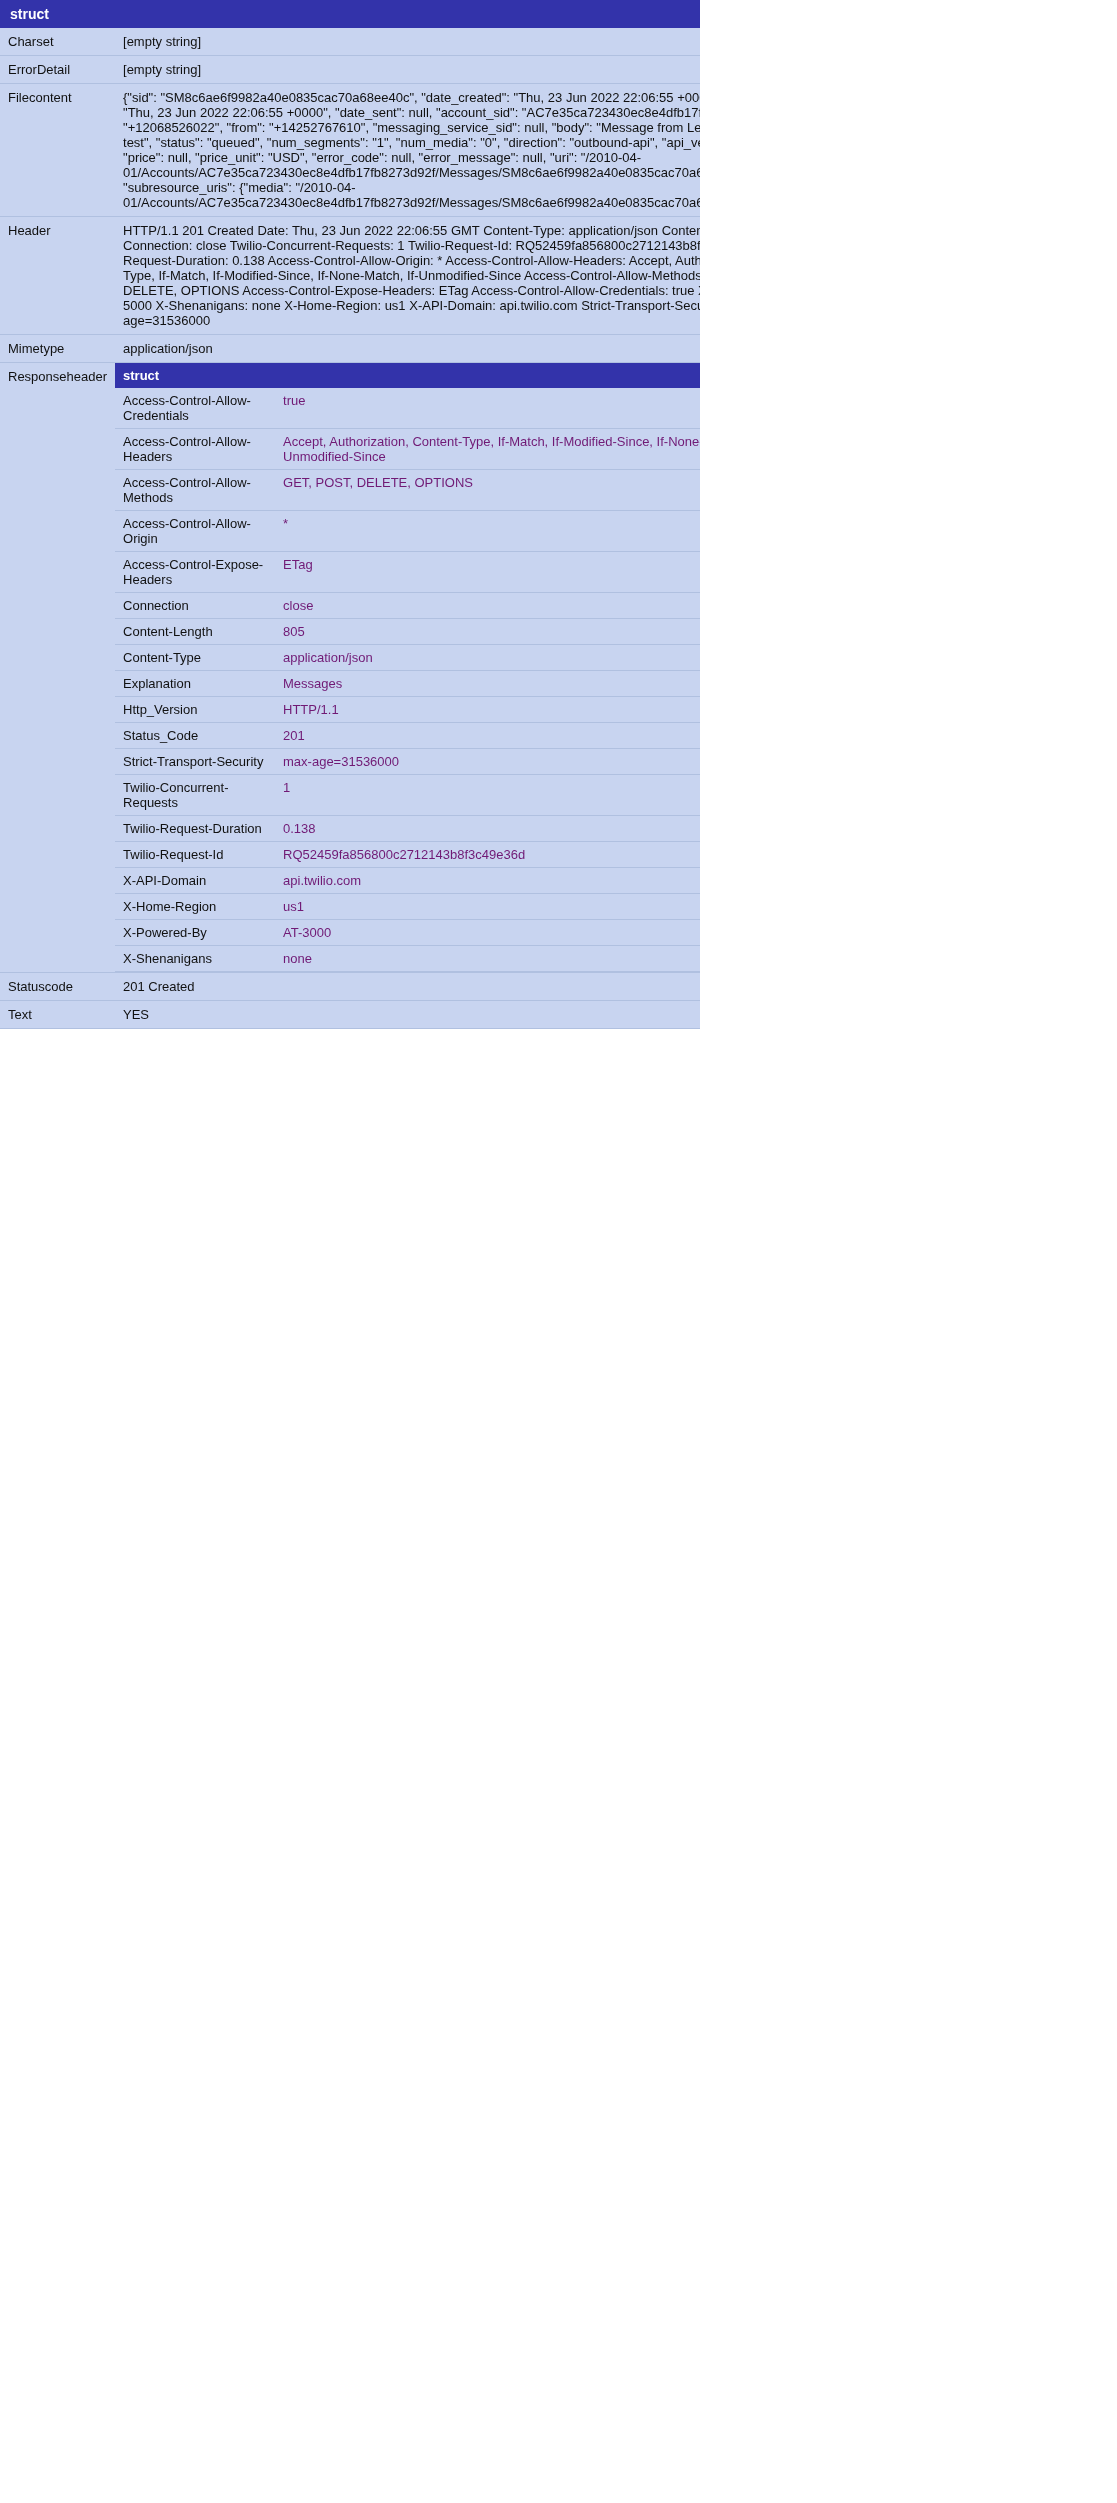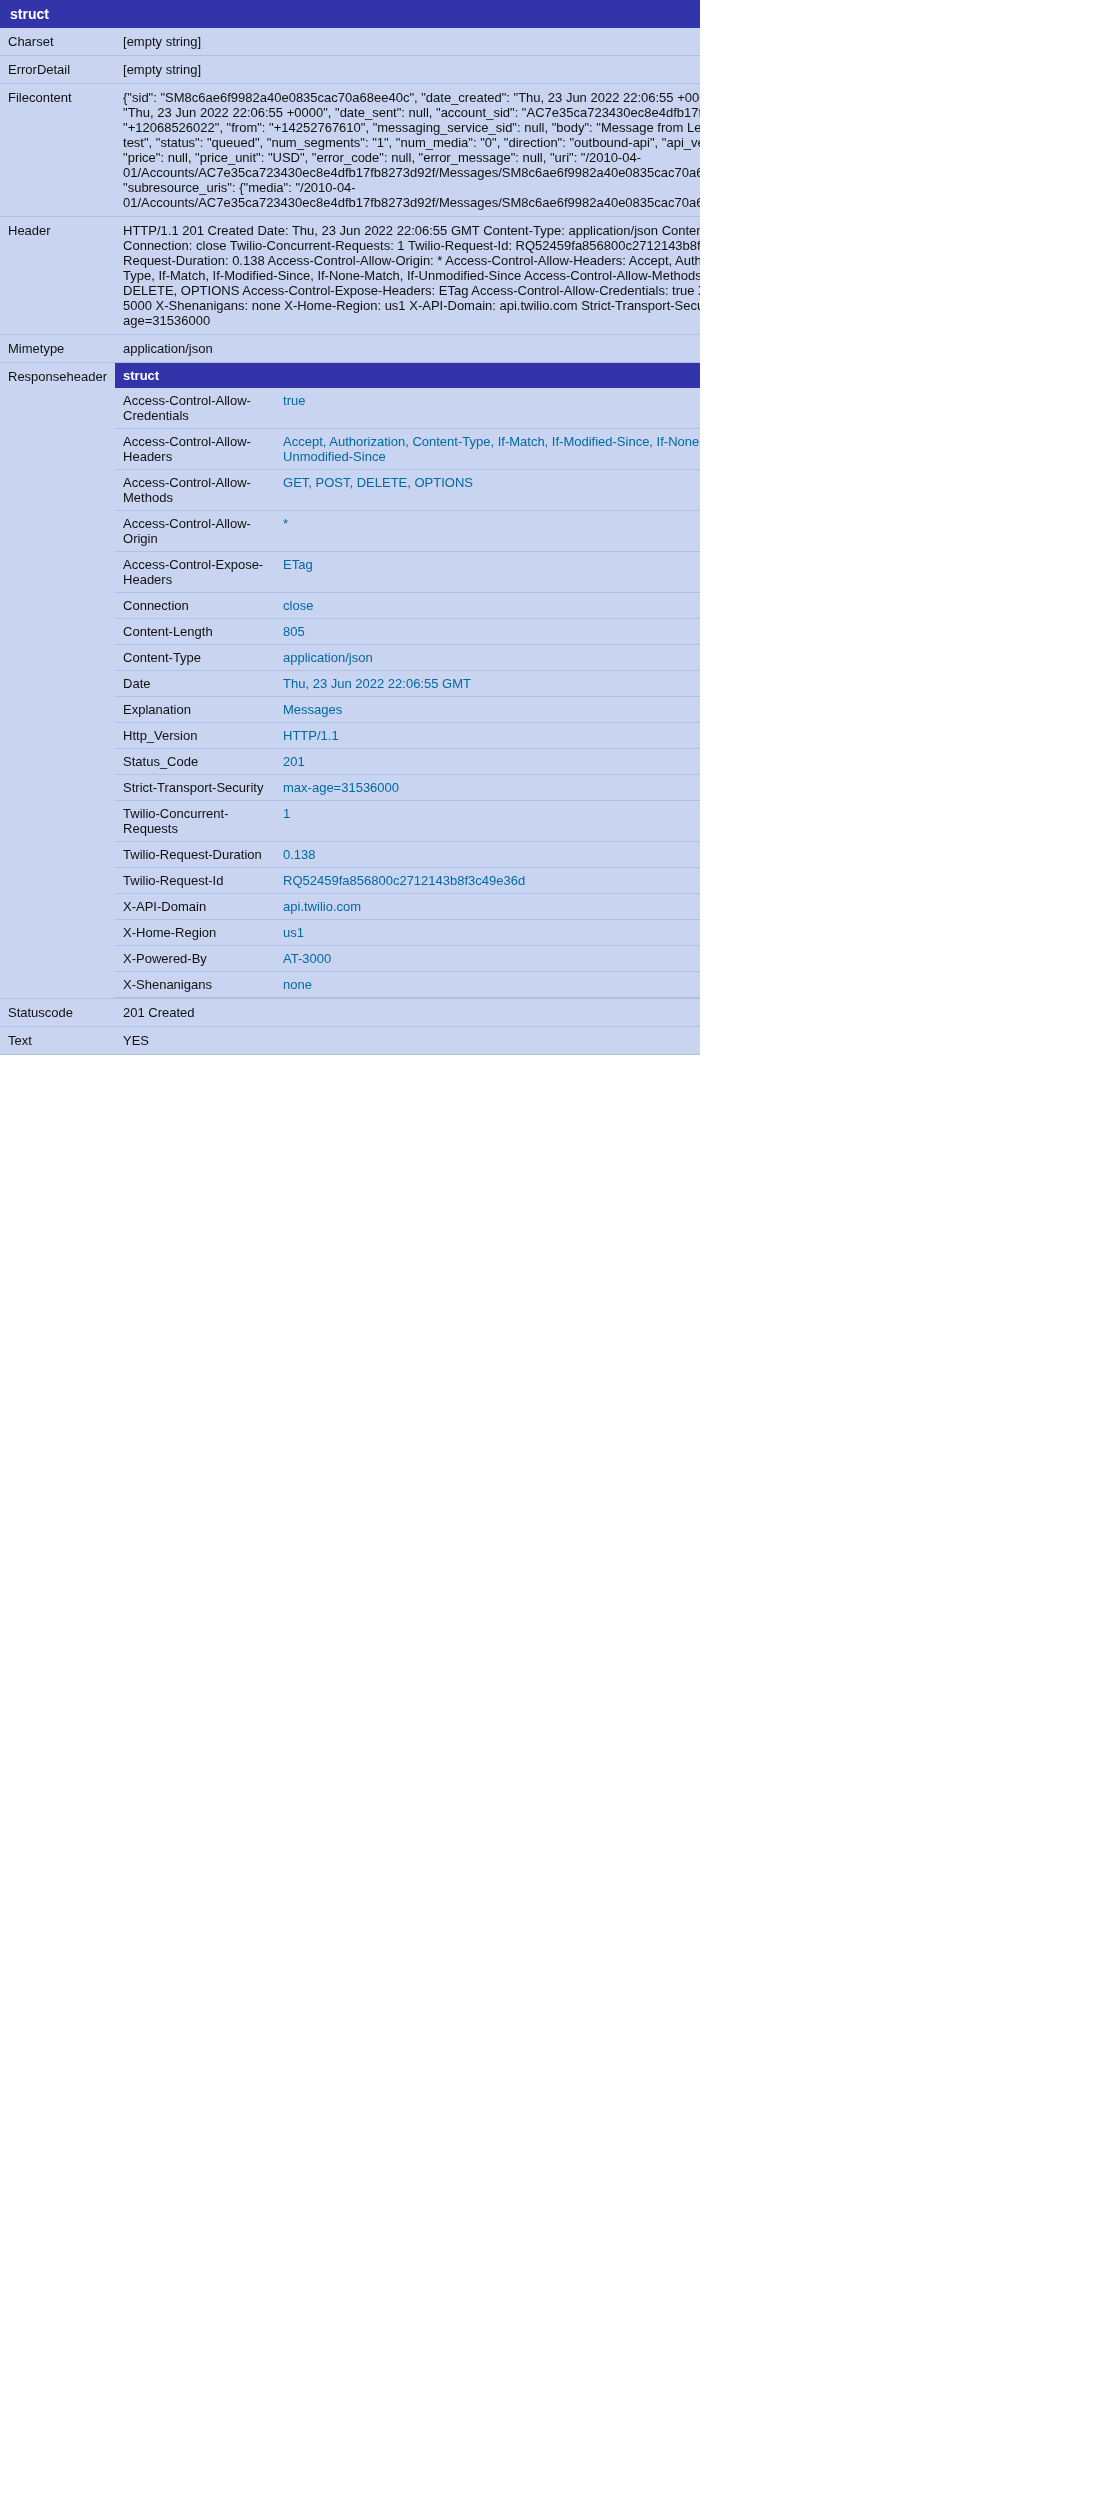--- a/index.html
+++ b/index.html
@@ -61,21 +61,21 @@
       border-bottom: 1px solid #b0c0e0;
     }
 
     .nested-table tbody tr td:first-child {
       width: 160px;
       color: #111;
       margin-left: 40px;
     }
 
     .nested-table tbody tr td:last-child {
-      color: #0369a1;
+      color: #701a75;
     }
 
     .nested-container {
       background: #c8d4f0;
     }
   </style>
 </head>
 <body>
 
 <div>
@@ -141,24 +141,20 @@
                   </tr>
                   <tr>
                     <td>Content-Length</td>
                     <td>805</td>
                   </tr>
                   <tr>
                     <td>Content-Type</td>
                     <td>application/json</td>
                   </tr>
                   <tr>
-                    <td>Date</td>
-                    <td>Thu, 23 Jun 2022 22:06:55 GMT</td>
-                  </tr>
-                  <tr>
                     <td>Explanation</td>
                     <td>Messages</td>
                   </tr>
                   <tr>
                     <td>Http_Version</td>
                     <td>HTTP/1.1</td>
                   </tr>
                   <tr>
                     <td>Status_Code</td>
                     <td>201</td>

